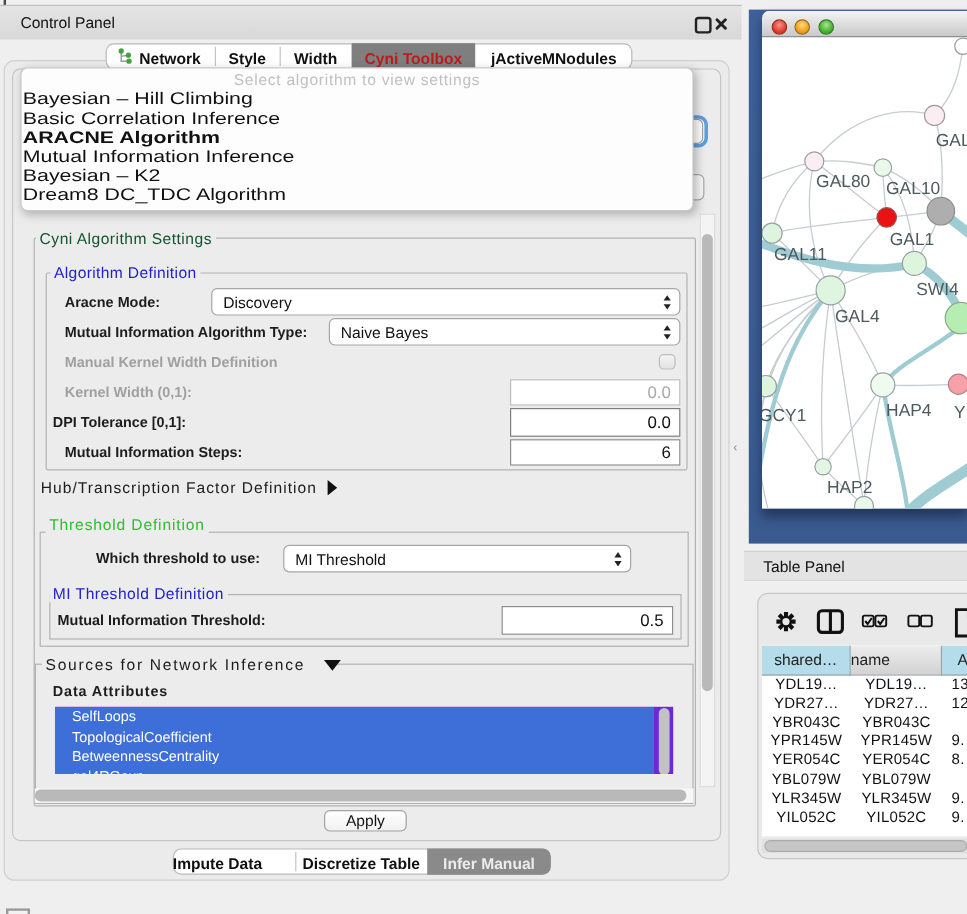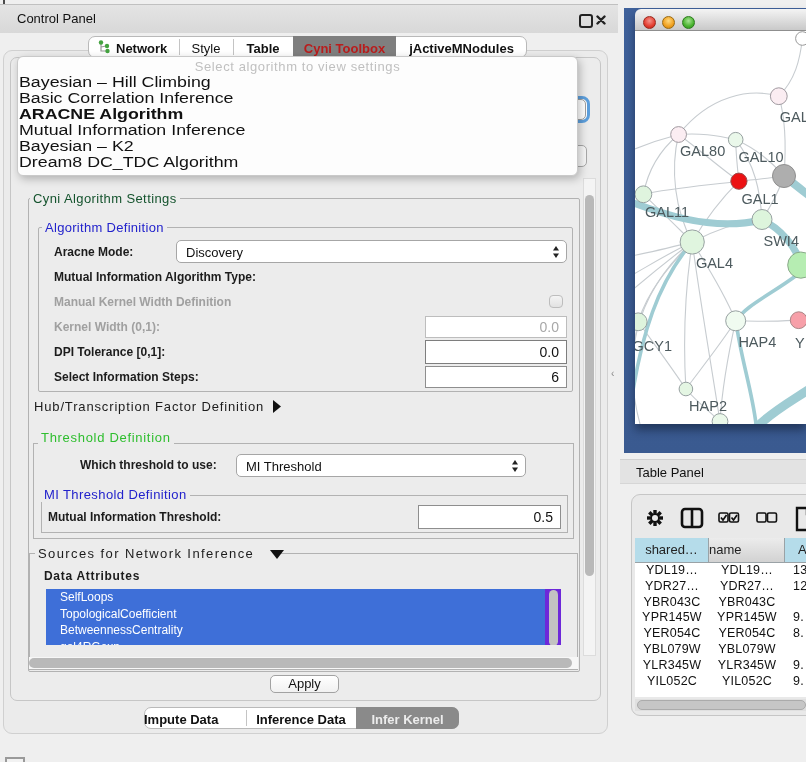--- a/index.html
+++ b/index.html
@@ -48,35 +48,42 @@
 <div class="lbl abs" style="left:54px;top:245px">Aracne Mode:</div>
 <div class="combo" style="left:176px;top:240px;width:391px;height:23px">
       <span class="tx">Discovery</span>
  <svg class="ar" viewBox="0 0 8 13">
         <path d="M4 0.5 L7 5 H1 Z" fill="#222"></path>
         <path d="M4 12.5 L1 8 H7 Z" fill="#222"></path>
       </svg>
     </div>
 
 <div class="lbl abs" style="left:54px;top:270px">Mutual Information Algorithm Type:</div>
+<div class="combo" style="left:274px;top:265px;width:293px;height:23px">
+      <span class="tx">Naive Bayes</span>
+ <svg class="ar" viewBox="0 0 8 13">
+        <path d="M4 0.5 L7 5 H1 Z" fill="#222"></path>
+        <path d="M4 12.5 L1 8 H7 Z" fill="#222"></path>
+      </svg>
+    </div>
 
 <div class="lbl dis abs" style="left:54px;top:295px">Manual Kernel Width Definition</div>
 <div class="abs" style="left:549px;top:295px;width:14px;height:13px;background:linear-gradient(#f4f4f4,#e2e2e2);border:1px solid #bdbdbd;border-radius:4px;box-sizing:border-box"></div>
 
 <div class="lbl dis abs" style="left:54px;top:320px">Kernel Width (0,1):</div>
 <div class="fld" style="left:425px;top:316px;width:142px;height:22px;border-color:#bdbdbd">
       <span style="color:#a8a8a8">0.0</span>
     </div>
 
-<div class="lbl abs" style="left:54px;top:345px">DPI Tolerance [0,1]:</div>
+<div class="lbl abs" style="left:44px;top:345px">DPI Tolerance [0,1]:</div>
 <div class="fld" style="left:425px;top:340px;width:142px;height:24px;border-color:#7e7e7e">
       <span>0.0</span>
     </div>
 
-<div class="lbl abs" style="left:54px;top:370px">Select Information Steps:</div>
+<div class="lbl abs" style="left:54px;top:370px">Mutual Information Steps:</div>
 <div class="fld" style="left:425px;top:366px;width:142px;height:22px">
       <span>6</span>
     </div>
 
 <div class="abs" style="left:34px;top:399px;font-size:13px;color:#1c1c1c;letter-spacing:0.85px">Hub/Transcription Factor Definition</div>
 <svg class="abs" style="left:272px;top:400px" width="10" height="13" viewBox="0 0 10 13">
       <path d="M1 0 L9 6.5 L1 13 Z" fill="#111"></path>
     </svg>
 
 <div class="grp" style="left:33px;top:443px;width:541px;height:96px"></div>
@@ -118,31 +125,31 @@
 <div class="abs" style="left:293px;top:36px;width:103px;height:22px;background:#7f7f7f"></div>
 <div class="abs" style="left:179px;top:39px;width:1px;height:16px;background:#c4c4c4"></div>
 <div class="abs" style="left:233px;top:39px;width:1px;height:16px;background:#c4c4c4"></div>
 <svg class="abs" style="left:98px;top:40px" width="15" height="14" viewBox="0 0 15 14">
  <path d="M3 3 L3 11 L9 11 M3 7 L8 6" stroke="#9a9a9a" stroke-width="1.2" fill="none"></path>
  <circle cx="3" cy="2.5" r="2.2" fill="#44a340"></circle>
       <circle cx="9" cy="6" r="2.2" fill="#44a340"></circle>
       <circle cx="9.5" cy="11" r="2.2" fill="#44a340"></circle>
 </svg>
 <div class="abs" style="left:116px;top:41px;font-size:13px;font-weight:bold;color:#111">Network</div>
-<div class="abs" style="left:179px;top:41px;width:54px;text-align:center;font-size:13px;font-weight:normal;color:#111">Style</div>
-<div class="abs" style="left:233px;top:41px;width:60px;text-align:center;font-size:13px;font-weight:bold;color:#111">Table</div>
+<div class="abs" style="left:179px;top:41px;width:54px;text-align:center;font-size:13px;font-weight:bold;color:#111">Style</div>
+<div class="abs" style="left:233px;top:41px;width:60px;text-align:center;font-size:13px;font-weight:bold;color:#111">Width</div>
 <div class="abs" style="left:293px;top:41px;width:103px;text-align:center;font-size:13px;font-weight:bold;color:#b91c1c">Cyni Toolbox</div>
 <div class="abs" style="left:396px;top:41px;width:131px;text-align:center;font-size:13px;font-weight:bold;color:#111">jActiveMNodules</div>
 
 <div class="abs" style="left:144px;top:707px;width:315px;height:22px;background:#fff;border:1px solid #b9b9b9;border-radius:7px;box-sizing:border-box"></div>
 <div class="abs" style="left:356px;top:707px;width:103px;height:22px;background:#8a8a8a;border-radius:0 7px 7px 0"></div>
 <div class="abs" style="left:246px;top:710px;width:1px;height:16px;background:#c4c4c4"></div>
 <div class="abs" style="left:144px;top:712px;width:102px;font-size:13px;font-weight:bold;color:#111">Impute Data</div>
-<div class="abs" style="left:246px;top:712px;width:110px;text-align:center;font-size:13px;font-weight:bold;color:#111">Inference Data</div>
-<div class="abs" style="left:356px;top:712px;width:103px;text-align:center;font-size:13px;font-weight:bold;color:#ececec">Infer Kernel</div>
+<div class="abs" style="left:246px;top:712px;width:110px;text-align:center;font-size:13px;font-weight:bold;color:#111">Discretize Table</div>
+<div class="abs" style="left:356px;top:712px;width:103px;text-align:center;font-size:13px;font-weight:bold;color:#ececec">Infer Manual</div>
 
 <div class="abs" style="left:5px;top:757px;width:20px;height:20px;border:2px solid #9a9a9a;background:#f2f2f2;box-sizing:border-box"></div>
 
 <div class="abs" style="left:611px;top:368px;font-size:10px;color:#888">‹</div>
 
 <div class="abs" style="left:17px;top:56px;width:561px;height:120px;background:#fdfdfd;border:1px solid #c9c9c9;border-radius:6px;box-sizing:border-box;box-shadow:2px 3px 8px rgba(0,0,0,0.25)"></div>
 <div class="abs" style="left:17px;top:59px;width:561px;text-align:center;font-size:13px;letter-spacing:0.6px;color:#c0c0c0">Select algorithm to view settings</div>
 <div class="abs" style="left:19px;top:74px;font-size:14px;color:#111;line-height:16px;transform:scaleX(1.27);transform-origin:left top;white-space:nowrap">Bayesian – Hill Climbing<br>Basic Correlation Inference<br><b>ARACNE Algorithm</b><br>Mutual Information Inference<br>Bayesian – K2<br>Dream8 DC_TDC Algorithm</div>
 
 <div class="abs" style="left:624px;top:8px;width:182px;height:445px;background:linear-gradient(#3f619b,#3a5a90)"></div>

